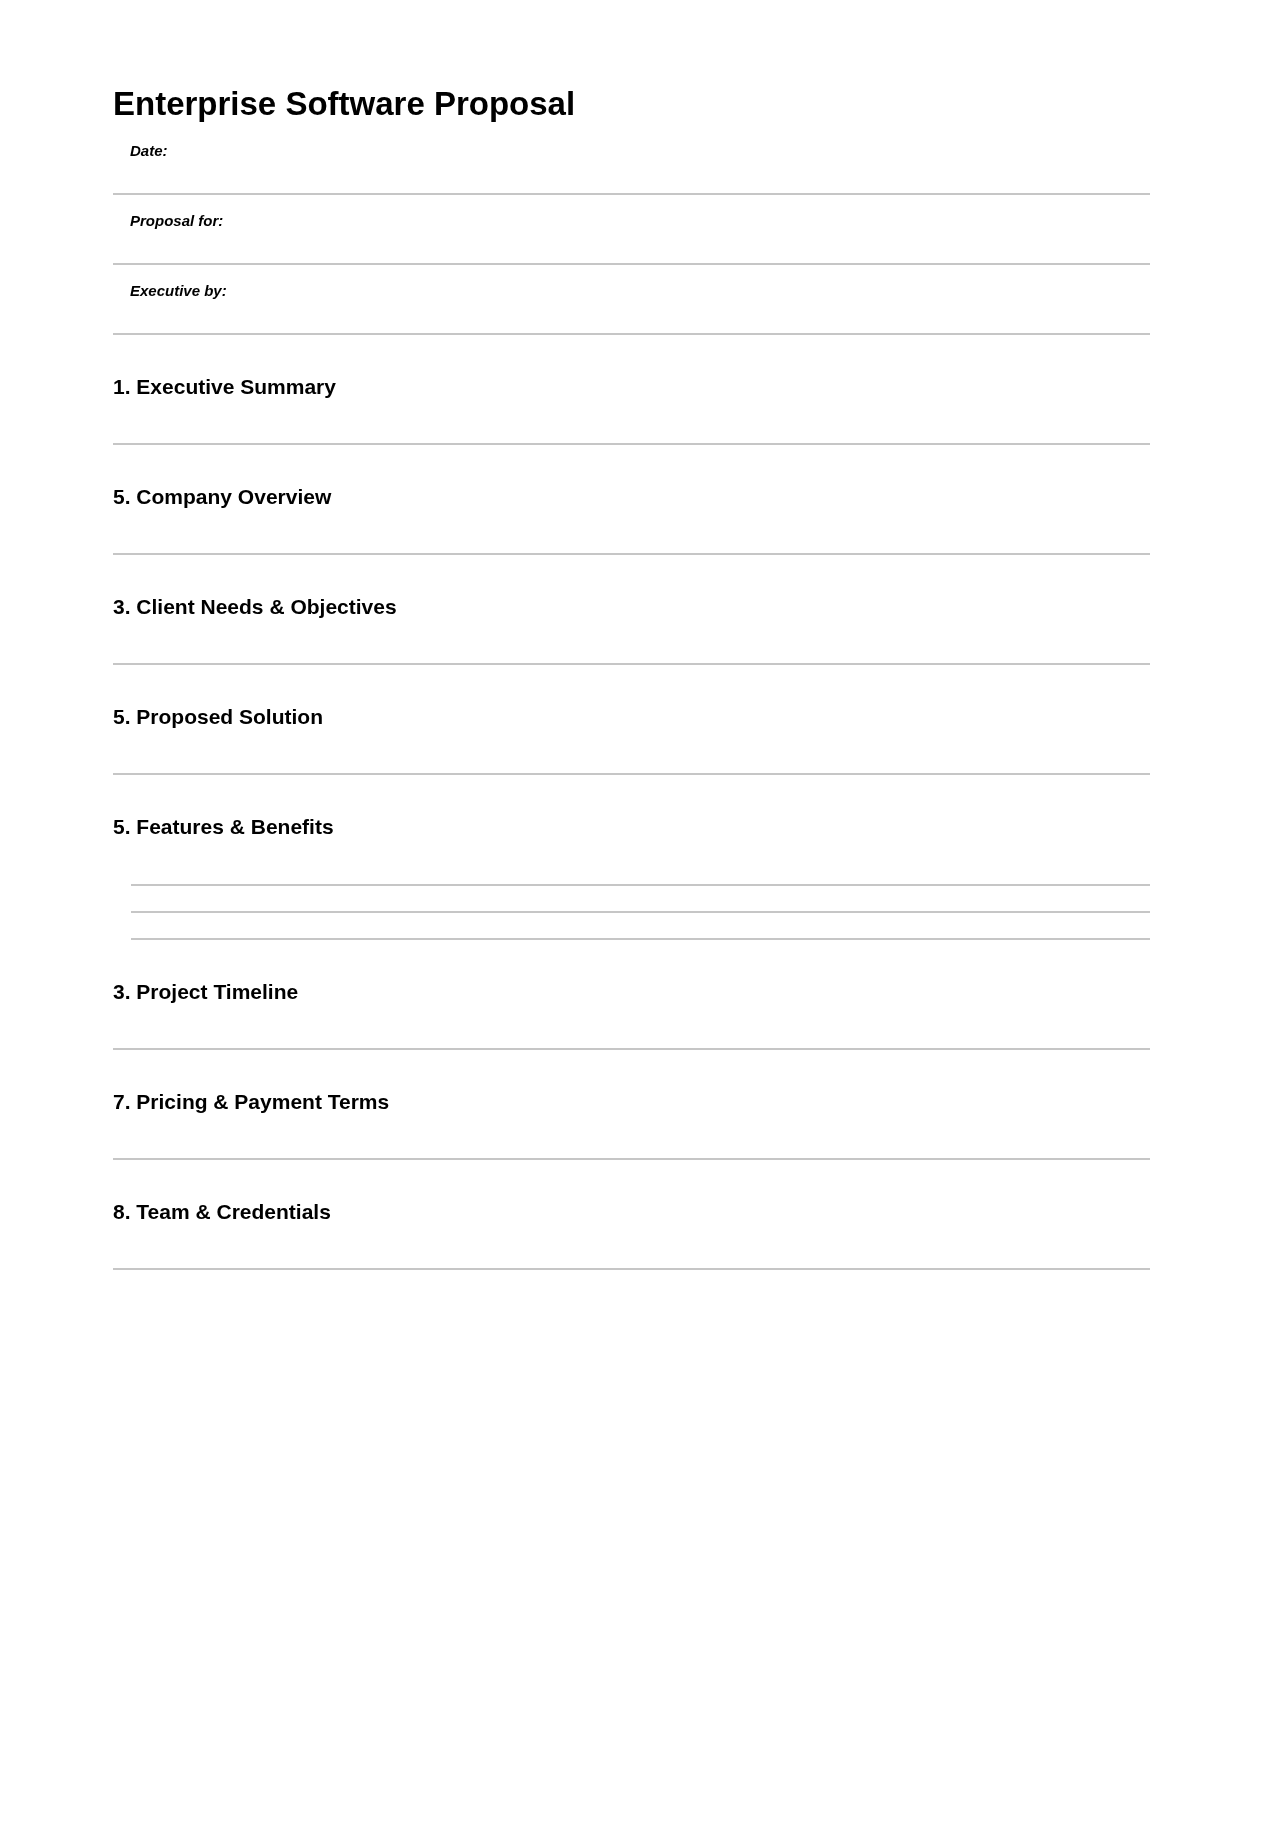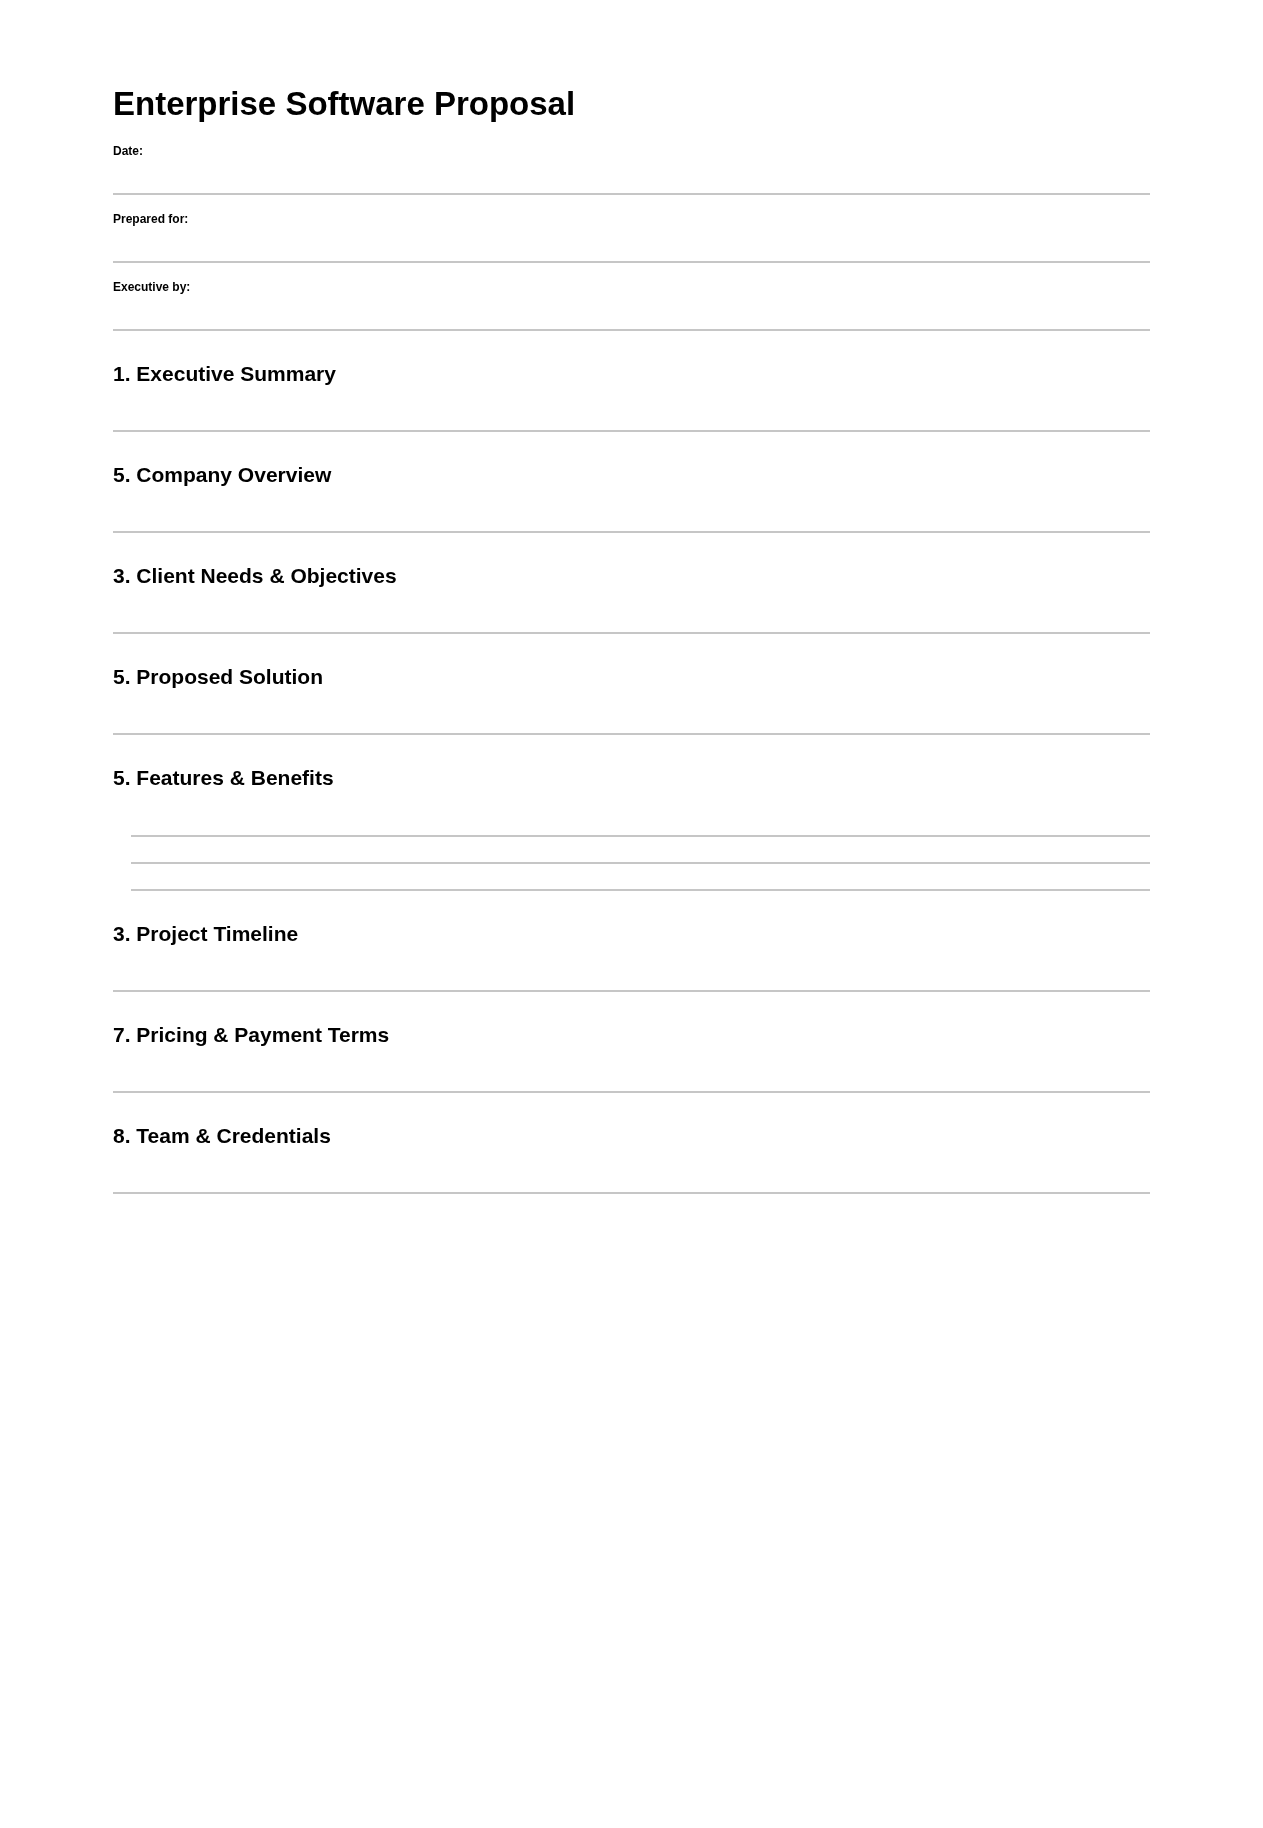--- a/index.html
+++ b/index.html
@@ -20,36 +20,37 @@
     padding: 84px 113px 0 113px;
     background: #ffffff;
   }
   h1.doc-title {
     font-size: 33px;
     line-height: 40px;
     font-weight: bold;
     margin: 0 0 18px 0;
   }
   p.field-label {
-    font-size: 12px;
+    font-size: 15px;
     line-height: 18px;
     font-weight: bold;
-    margin: 0;
+    margin: 17px;
+    font-style: italic;
   }
   hr.rule {
     height: 0;
     border: none;
     border-top: 2px solid #c6c6c6;
     margin: 33px 0 15px 0;
   }
   h2.section-heading {
     font-size: 21px;
     line-height: 25px;
     font-weight: bold;
-    margin: 30px 0 0 0;
+    margin: 39px 0 0 0;
   }
   hr.section-rule {
     height: 0;
     border: none;
     border-top: 2px solid #c6c6c6;
     margin: 44px 0 0 0;
   }
   hr.blank-line {
     height: 0;
     border: none;
@@ -63,21 +64,21 @@
 </head>
 <body>
 
 <div class="page">
 
   <h1 class="doc-title">Enterprise Software Proposal</h1>
 
   <p class="field-label">Date:</p>
   <hr class="rule">
 
-  <p class="field-label">Prepared for:</p>
+  <p class="field-label">Proposal for:</p>
   <hr class="rule">
 
   <p class="field-label">Executive by:</p>
   <hr class="rule">
 
   <h2 class="section-heading">1. Executive Summary</h2>
   <hr class="section-rule">
 
   <h2 class="section-heading">5. Company Overview</h2>
   <hr class="section-rule">

